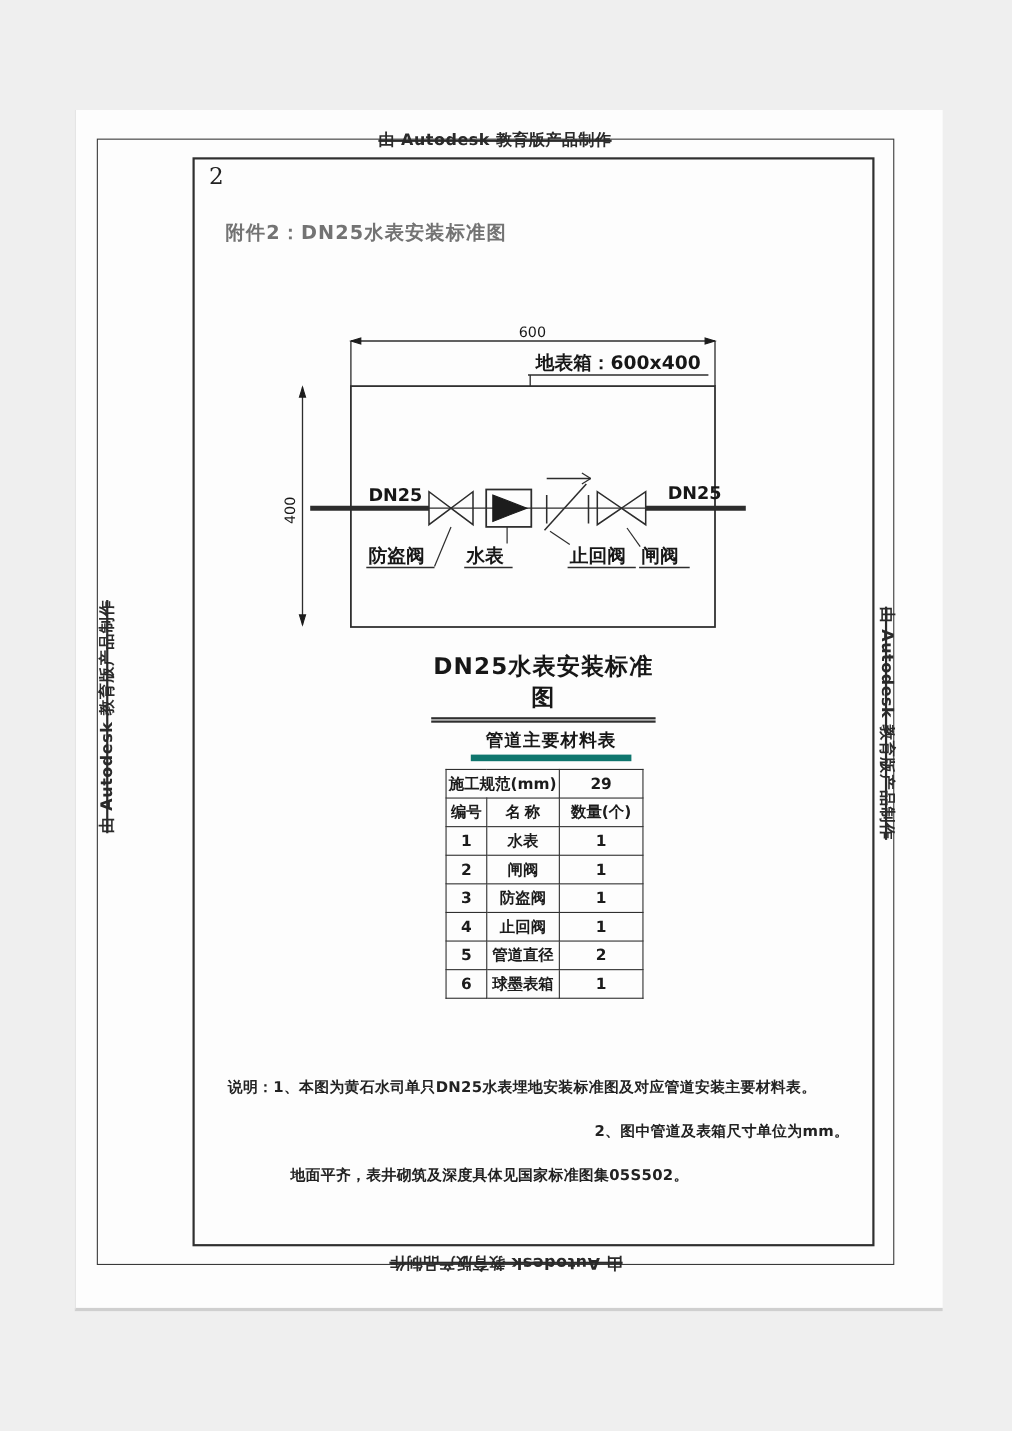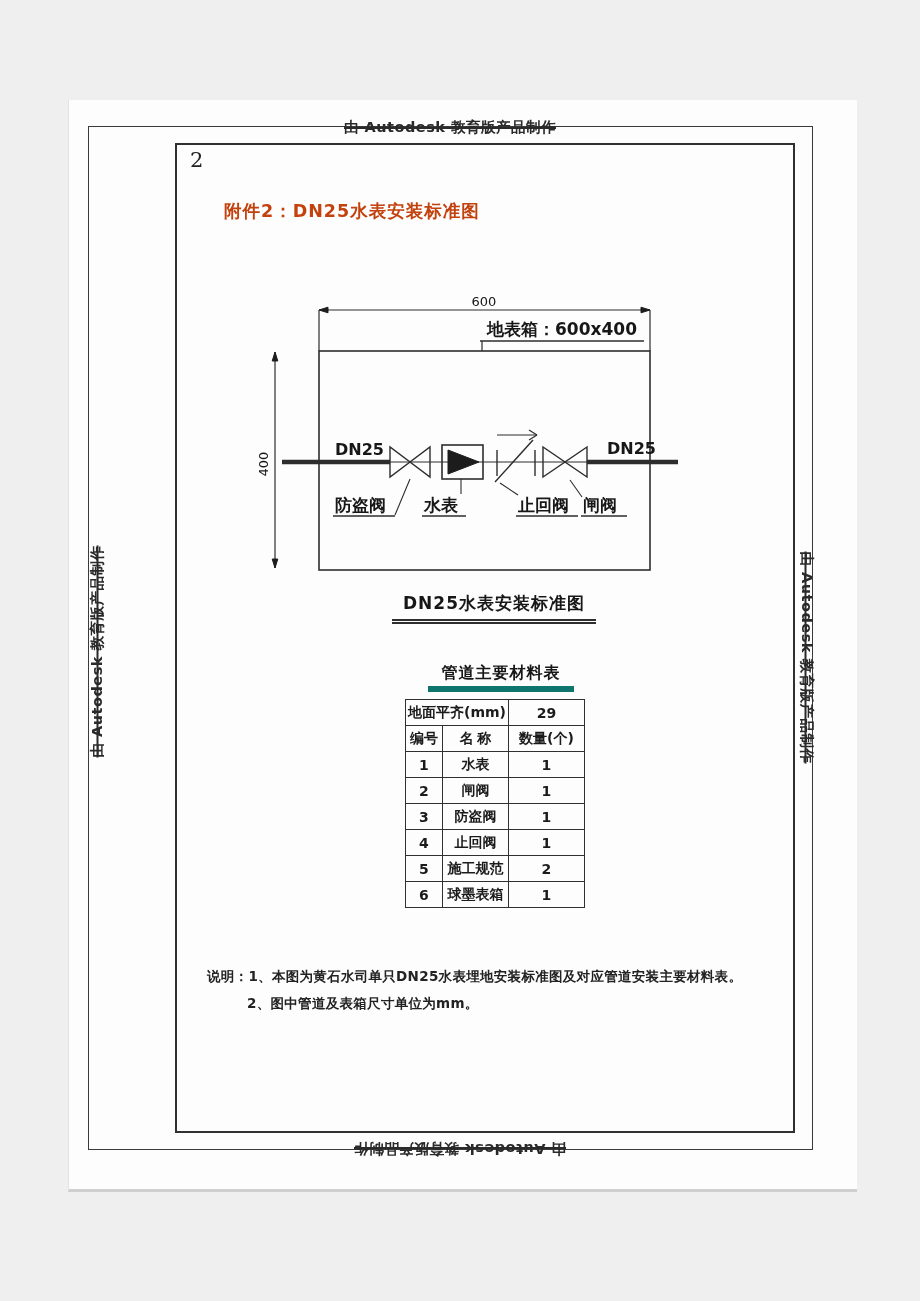--- a/index.html
+++ b/index.html
@@ -34,34 +34,34 @@
   .wm-bottom { left:295px; top:1139px; width:330px; transform:rotate(180deg); }
   .wm-left   { left:-33px; top:642px; width:260px; transform:rotate(-90deg); }
   .wm-right  { left:676px; top:648px; width:260px; transform:rotate(90deg); }
   .page-number {
     position:absolute; left:190px; top:148px;
     font-family:"DejaVu Serif","Liberation Serif",serif;
     font-size:21px; color:#222;
   }
   .doc-title {
     position:absolute; left:205px; top:199px;
-    font-size:17.5px; font-weight:bold; letter-spacing:1px; color:#c2410c;margin-left:19px;
+    font-size:17.5px; font-weight:bold; letter-spacing:1px; color:#737373;
   }
   .diagram-svg { position:absolute; left:230px; top:282px; }
   .diagram-svg line, .diagram-svg rect, .diagram-svg path, .diagram-svg polygon, .diagram-svg polyline {
     stroke:#2d2d2d; fill:none;
   }
   .diagram-svg .filled { fill:#1c1c1c; stroke:#1c1c1c; }
   .diagram-svg text { fill:#171717; stroke:none; font-family:"DejaVu Sans","Liberation Sans",sans-serif; }
   .t-dim   { font-size:13px; }
   .t-label { font-size:17px; font-weight:bold; }
   .t-dn    { font-size:16px; font-weight:bold; }
   .caption {
     position:absolute; left:392px; top:592px; width:204px; text-align:center;
-    font-size:17px; font-weight:bold; letter-spacing:1px; color:#171717;
+    font-size:21px; font-weight:bold; letter-spacing:1px; color:#171717;
     padding-bottom:4px; border-bottom:5px double #2e2e2e;
   }
   .table-title {
     position:absolute; left:428px; top:663px; width:146px; text-align:center;
     font-size:16px; font-weight:bold; letter-spacing:1px; color:#171717;
     padding-bottom:2px; border-bottom:6px solid #0f766e;
   }
   table.materials {
     position:absolute; left:405px; top:699px;
     border-collapse:collapse; table-layout:fixed;
@@ -71,22 +71,22 @@
     border:1.5px solid #303030; height:26px; text-align:center;
     padding:0 2px; white-space:nowrap; overflow:hidden;
   }
   .col-no   { width:34px; }
   .col-name { width:58px;font-family:Liberation Serif, serif; }
   .col-qty  { width:76px; }
   .notes {
     position:absolute; left:207px; top:963px; width:565px;
     font-size:13.5px; font-weight:bold; color:#222; letter-spacing:.3px;
   }
-  .note-line { height:27px; line-height:27px; white-space:nowrap; }
-  .ind-a { padding-left:40px; }
+  .note-line { height:27px; line-height:27px; white-space:nowrap;margin-top:13px; }
+  .ind-a { padding-left:40px;text-align:right; }
   .ind-b { padding-left:57px; }
 </style>
 </head>
 <body>
 
 <div class="page"></div>
 <div class="outer-frame"></div>
 <div class="inner-frame"></div>
 
 <div class="watermark wm-top">由 Autodesk 教育版产品制作</div>
@@ -175,21 +175,21 @@
   </g>
 </svg>
 
 <div class="caption">DN25水表安装标准图</div>
 
 <div class="table-title">管道主要材料表</div>
 
 <table class="materials">
   <tbody>
       <tr>
-    <td colspan="2" class="col-no">地面平齐(mm)</td>
+    <td colspan="2" class="col-no">施工规范(mm)</td>
     <td class="col-qty">29</td>
   </tr>
   <tr>
     <td class="col-no">编号</td>
     <td class="col-name">名 称</td>
     <td class="col-qty">数量(个)</td>
   </tr>
   <tr>
     <td>1</td>
     <td>水表</td>
@@ -205,27 +205,28 @@
     <td>防盗阀</td>
     <td>1</td>
   </tr>
   <tr>
     <td>4</td>
     <td>止回阀</td>
     <td>1</td>
   </tr>
   <tr>
     <td>5</td>
-    <td>施工规范</td>
+    <td>管道直径</td>
     <td>2</td>
   </tr>
   <tr>
     <td>6</td>
     <td>球墨表箱</td>
     <td>1</td>
   </tr>
 </tbody>
   </table>
 
 <div class="notes">
   <div class="note-line">说明：1、本图为黄石水司单只DN25水表埋地安装标准图及对应管道安装主要材料表。</div>
   <div class="note-line ind-a">2、图中管道及表箱尺寸单位为mm。</div>
+  <div class="note-line ind-b">地面平齐，表井砌筑及深度具体见国家标准图集05S502。</div>
 </div>
 
 </body></html>

